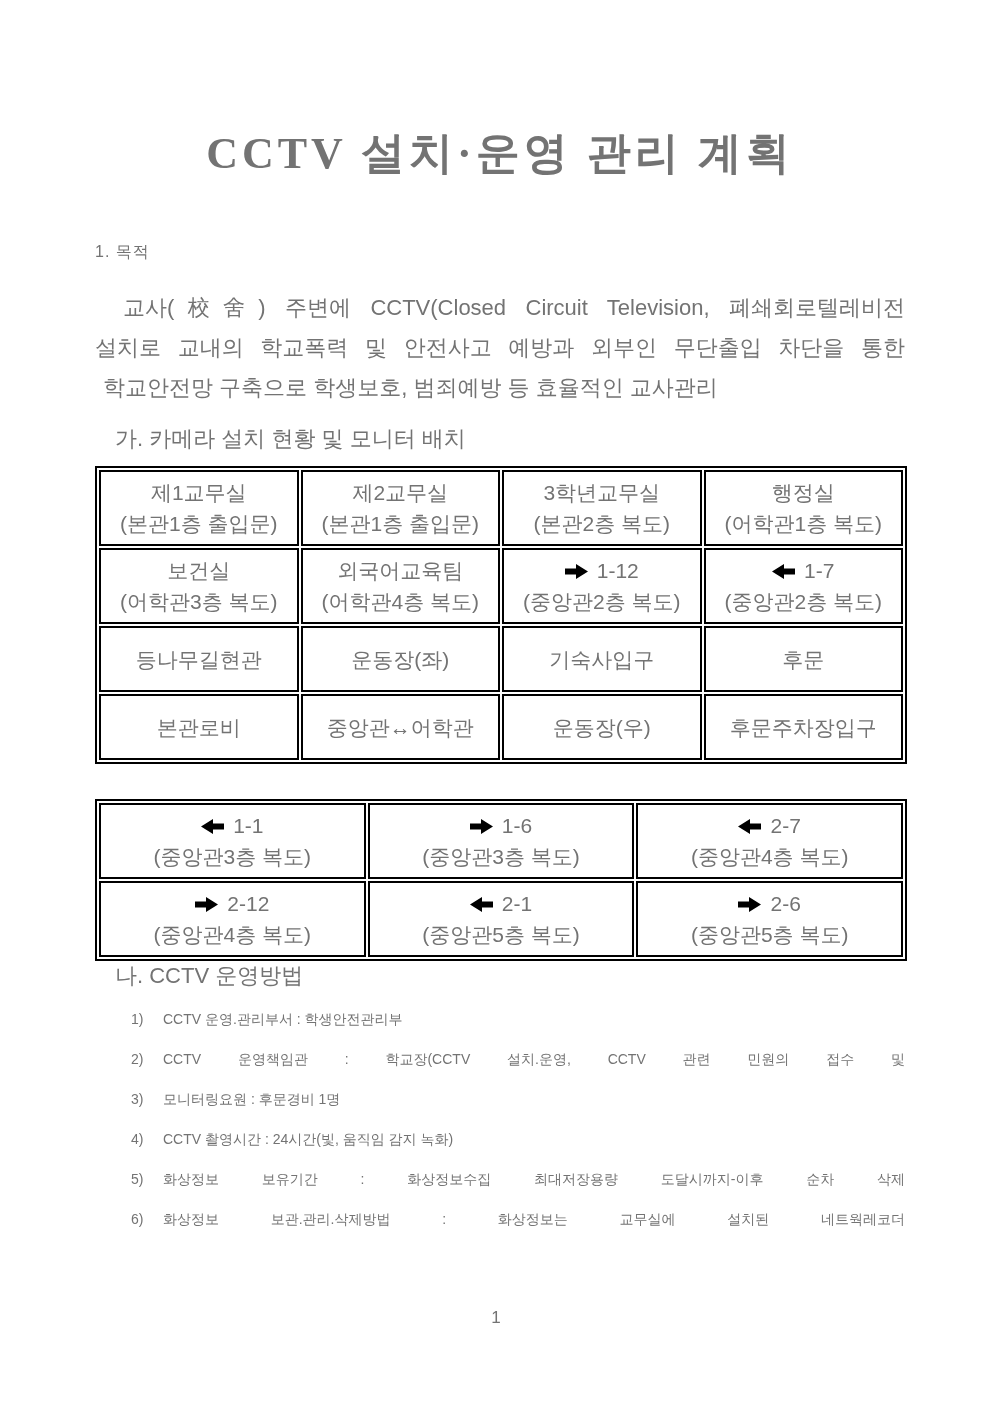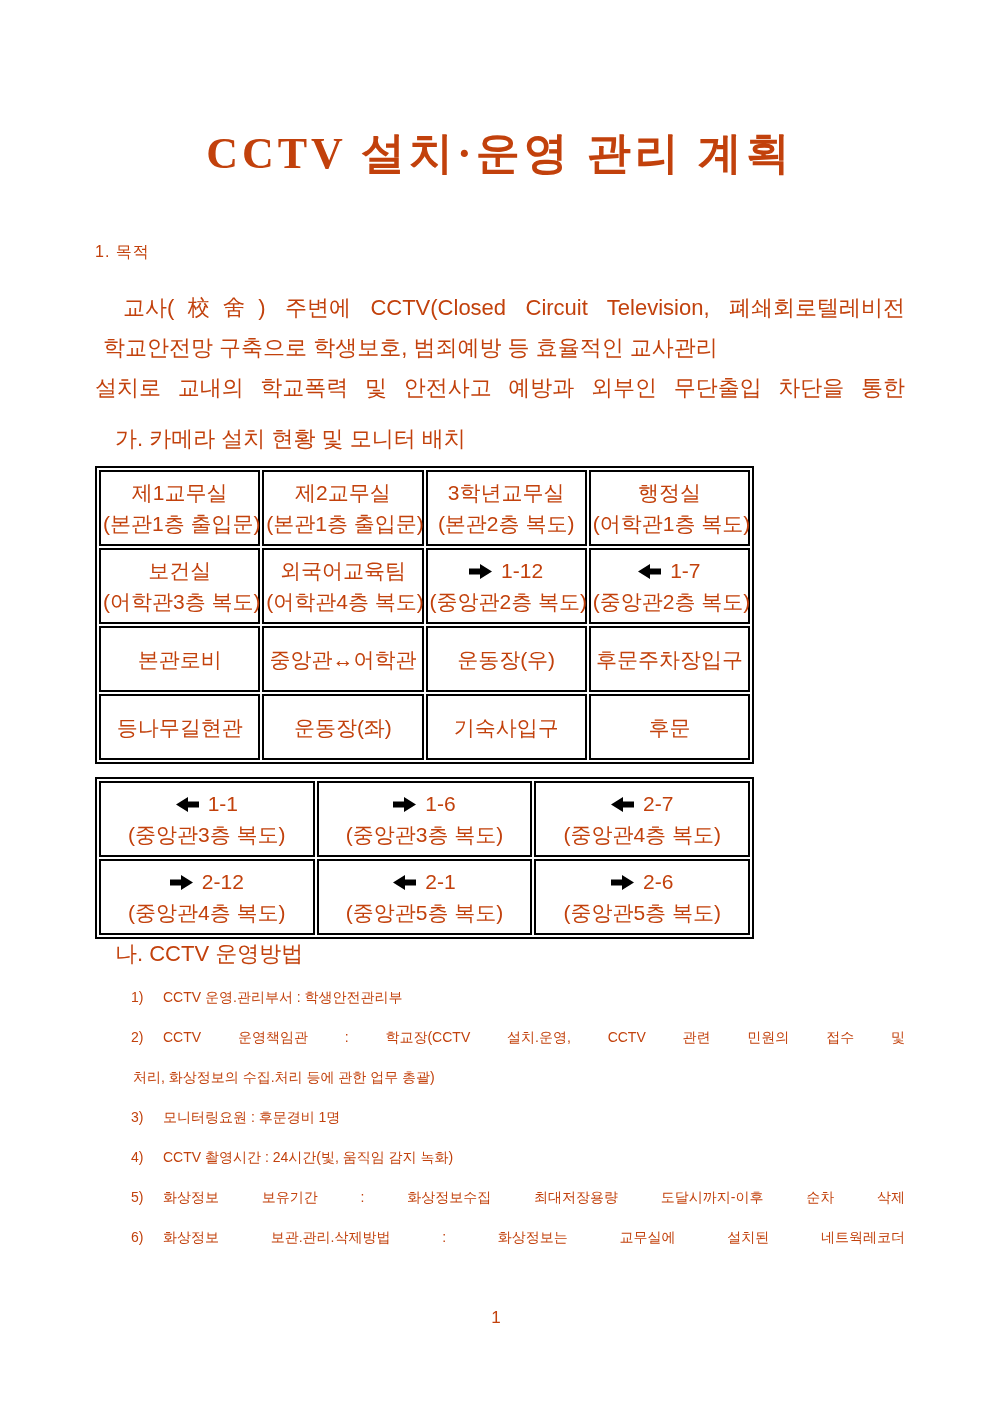--- a/index.html
+++ b/index.html
@@ -2,21 +2,21 @@
 <html lang="ko"><head>
 <meta charset="utf-8">
 <style>
   * { margin:0; padding:0; box-sizing:border-box; }
   html,body { background:#fff; }
   .page {
     position:relative;
     width:992px; height:1403px;
     margin:0 auto;
     background:#fff;
-    color:#c2410c;
+    color:#737373;
     font-family:"Liberation Sans","DejaVu Sans",sans-serif;
     overflow:hidden;
   }
   .content { padding:0 87px 0 95px; }
 
   .doc-title {
     margin-top:126px;
     text-align:center;
     font-family:"Liberation Serif","DejaVu Serif",serif;
     font-weight:bold;
@@ -30,29 +30,29 @@
 
   .para { margin-top:20px; font-size:22px; line-height:40px; }
   .p-line { width:100%; }
   .p-line.indent1 { padding-left:28px; }
   .p-line.indent2 { padding-left:8px; }
   .just { text-align:justify; text-align-last:justify; }
 
   .h-sub { margin-top:16px; padding-left:20px; font-size:22px; line-height:30px; }
 
   table.grid {
-    width:659px;
+    width:812px;
     margin-top:12px;
     border-collapse:separate;
     border-spacing:2px;
     border:2px solid #000;
     table-layout:fixed;
     background:#fff;
   }
-  table.grid.second { margin-top:13px; }
+  table.grid.second { margin-top:35px; }
   table.grid td {
     border:2px solid #000;
     text-align:center;
     vertical-align:middle;
     font-size:21px;
     padding:5px 2px;
   }
   td .cl { line-height:31px; white-space:nowrap; }
   td.tall { height:66px; }
   .arrow { display:inline-block; margin-right:9px; }
@@ -77,22 +77,22 @@
 
 <div class="page">
   <div class="content">
 
     <div class="doc-title">CCTV 설치·운영 관리 계획</div>
 
     <div class="h-num">1. 목적</div>
 
     <div class="para">
       <div class="p-line indent1 just">교사(校舍) 주변에 CCTV(Closed Circuit Television, 폐쇄회로텔레비전</div>
+      <div class="p-line just">설치로 교내의 학교폭력 및 안전사고 예방과 외부인 무단출입 차단을 통한</div>
       <div class="p-line indent2">학교안전망 구축으로 학생보호, 범죄예방 등 효율적인 교사관리</div>
-      <div class="p-line just">설치로 교내의 학교폭력 및 안전사고 예방과 외부인 무단출입 차단을 통한</div>
     </div>
 
     <div class="h-sub">가. 카메라 설치 현황 및 모니터 배치</div>
 
     <table class="grid">
       <tbody>
         <tr>
           <td>
             <div class="cl">제1교무실</div>
             <div class="cl">(본관1층 출입문)</div>
@@ -131,44 +131,44 @@
             <div class="cl">
               <span class="arrow"><svg width="23" height="15" viewBox="0 0 23 15">
                     <path d="M23 4.5H12V0L0 7.5 12 15v-4.5h11z" fill="#000"></path>
                   </svg></span><span>1-7</span>
             </div>
             <div class="cl">(중앙관2층 복도)</div>
           </td>
         </tr>
         <tr>
           <td class="tall">
+              <div class="cl">등나무길현관</div>
+            </td>
+          <td class="tall">
+              <div class="cl">운동장(좌)</div>
+            </td>
+          <td class="tall">
+              <div class="cl">기숙사입구</div>
+            </td>
+          <td class="tall">
+              <div class="cl">후문</div>
+            </td>
+        </tr>
+        <tr>
+          <td class="tall">
               <div class="cl">본관로비</div>
             </td>
           <td class="tall">
               <div class="cl">중앙관↔어학관</div>
             </td>
           <td class="tall">
               <div class="cl">운동장(우)</div>
             </td>
           <td class="tall">
               <div class="cl">후문주차장입구</div>
-            </td>
-        </tr>
-        <tr>
-          <td class="tall">
-              <div class="cl">등나무길현관</div>
-            </td>
-          <td class="tall">
-              <div class="cl">운동장(좌)</div>
-            </td>
-          <td class="tall">
-              <div class="cl">기숙사입구</div>
-            </td>
-          <td class="tall">
-              <div class="cl">후문</div>
             </td>
         </tr>
       </tbody>
     </table>
 
     <table class="grid second">
       <tbody>
         <tr>
           <td>
             <div class="cl">
@@ -225,21 +225,20 @@
     </table>
 
     <div class="op-head">나. CCTV 운영방법</div>
 
     <div class="op-list">
       <div class="op-item">
         <div class="op-line"><span class="op-no">1)</span><span>CCTV 운영.관리부서 : 학생안전관리부</span></div>
       </div>
       <div class="op-item">
         <div class="op-line just"><span class="op-no">2)</span><span>CCTV 운영책임관 : 학교장(CCTV 설치.운영, CCTV 관련 민원의 접수 및</span></div>
-        <div class="op-line cont">처리, 화상정보의 수집.처리 등에 관한 업무 총괄)</div>
       </div>
       <div class="op-item">
         <div class="op-line"><span class="op-no">3)</span><span>모니터링요원 : 후문경비 1명</span></div>
       </div>
       <div class="op-item">
         <div class="op-line"><span class="op-no">4)</span><span>CCTV 촬영시간 : 24시간(빛, 움직임 감지 녹화)</span></div>
       </div>
       <div class="op-item">
         <div class="op-line just"><span class="op-no">5)</span><span>화상정보 보유기간 :  화상정보수집 최대저장용량 도달시까지-이후 순차 삭제</span></div>
       </div>

